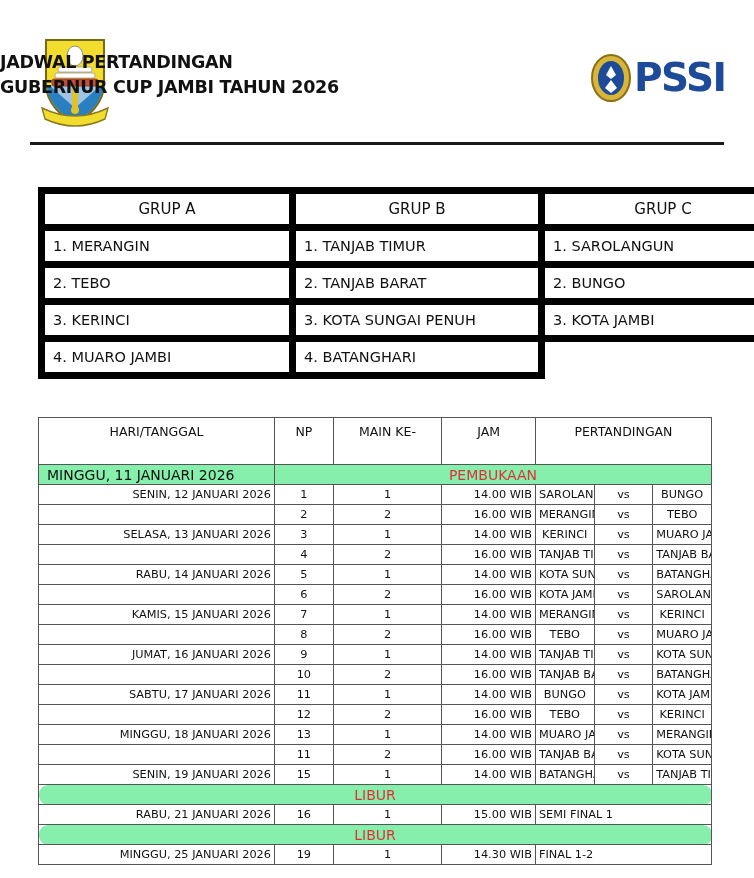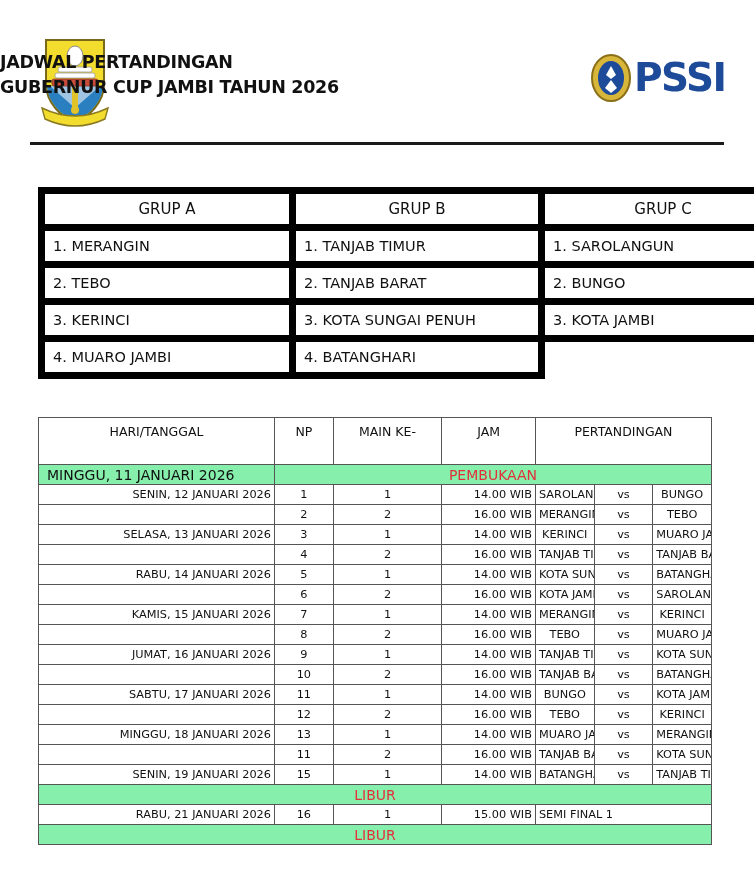--- a/index.html
+++ b/index.html
@@ -167,20 +167,21 @@
     text-align: left;
     padding-left: 8px;
     color: #111;
   }
   tr.banner td.banner-label {
     color: #e0313a;
   }
   tr.banner td.banner-full {
     color: #e0313a;
     text-align: center;
+    border-radius: 9px;
   }
   td.span-match {
   }
   td.day-cell { text-align: right; padding-left: 8px; }
 </style>
 </head>
 <body>
 
 <div class="header">
 
@@ -408,15 +409,22 @@
         <tr>
           <td class="c-day day-cell">RABU, 21 JANUARI 2026</td>
           <td class="c-np">16</td>
           <td class="c-main">1</td>
           <td class="c-jam">15.00 WIB</td>
           <td class="span-match" colspan="3">SEMI FINAL 1</td>
         </tr>
         <tr class="banner">
           <td class="banner-full" colspan="7">LIBUR</td>
         </tr>
+        <tr>
+          <td class="c-day day-cell">MINGGU, 25 JANUARI 2026</td>
+          <td class="c-np">19</td>
+          <td class="c-main">1</td>
+          <td class="c-jam">14.30 WIB</td>
+          <td class="span-match" colspan="3">FINAL 1-2</td>
+        </tr>
       </tbody>
   </table>
 </div>
 
 </body></html>

